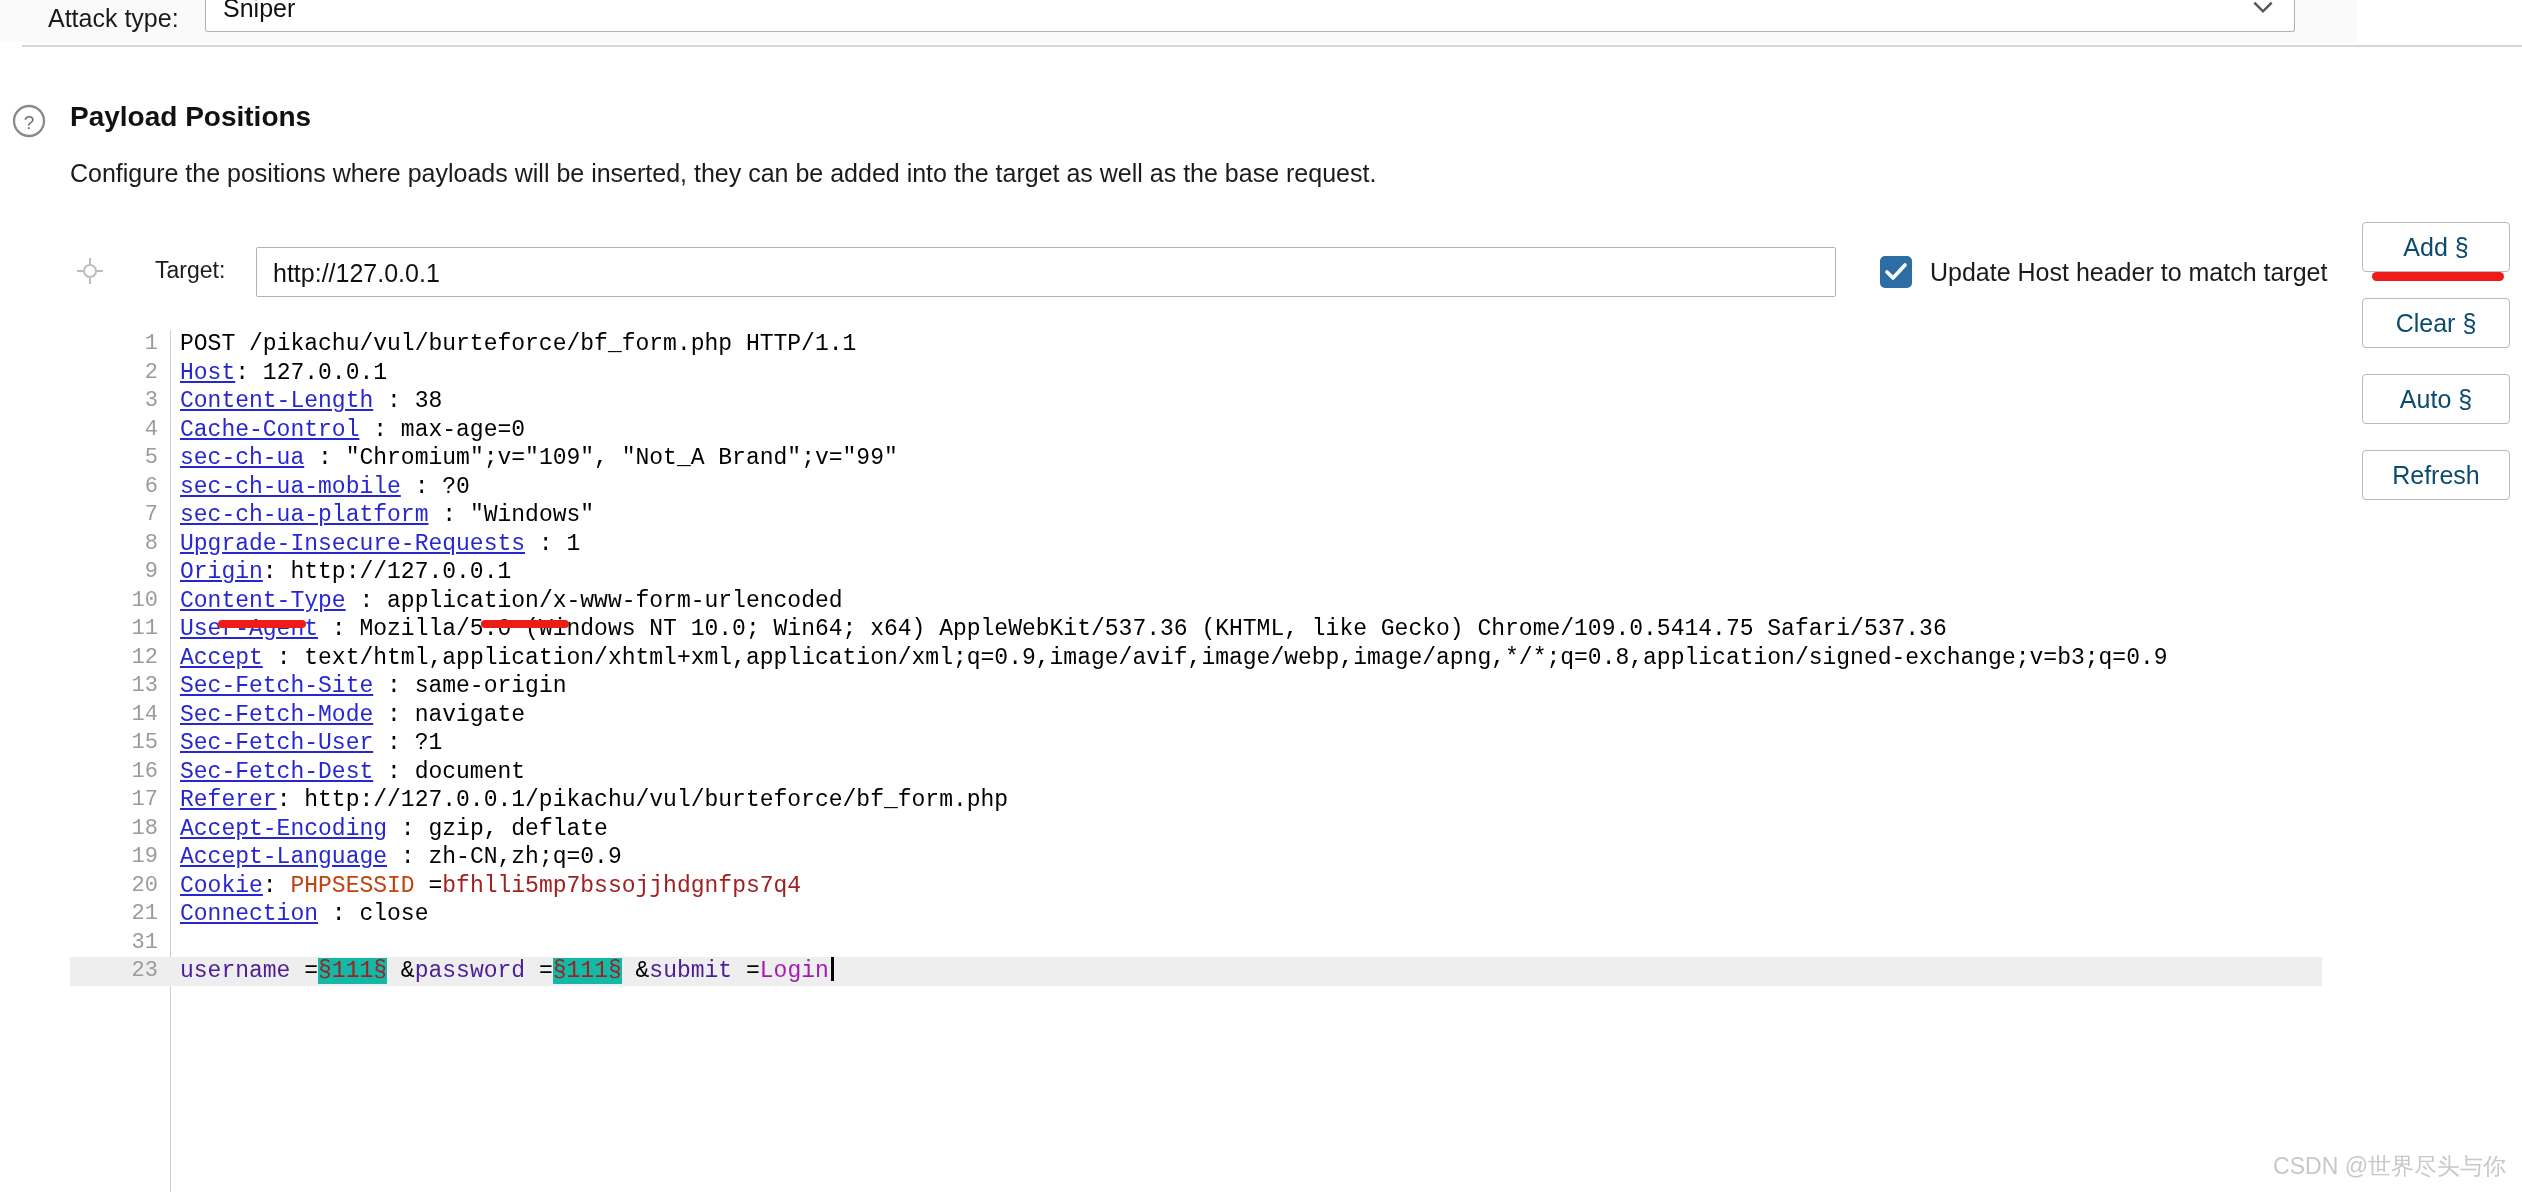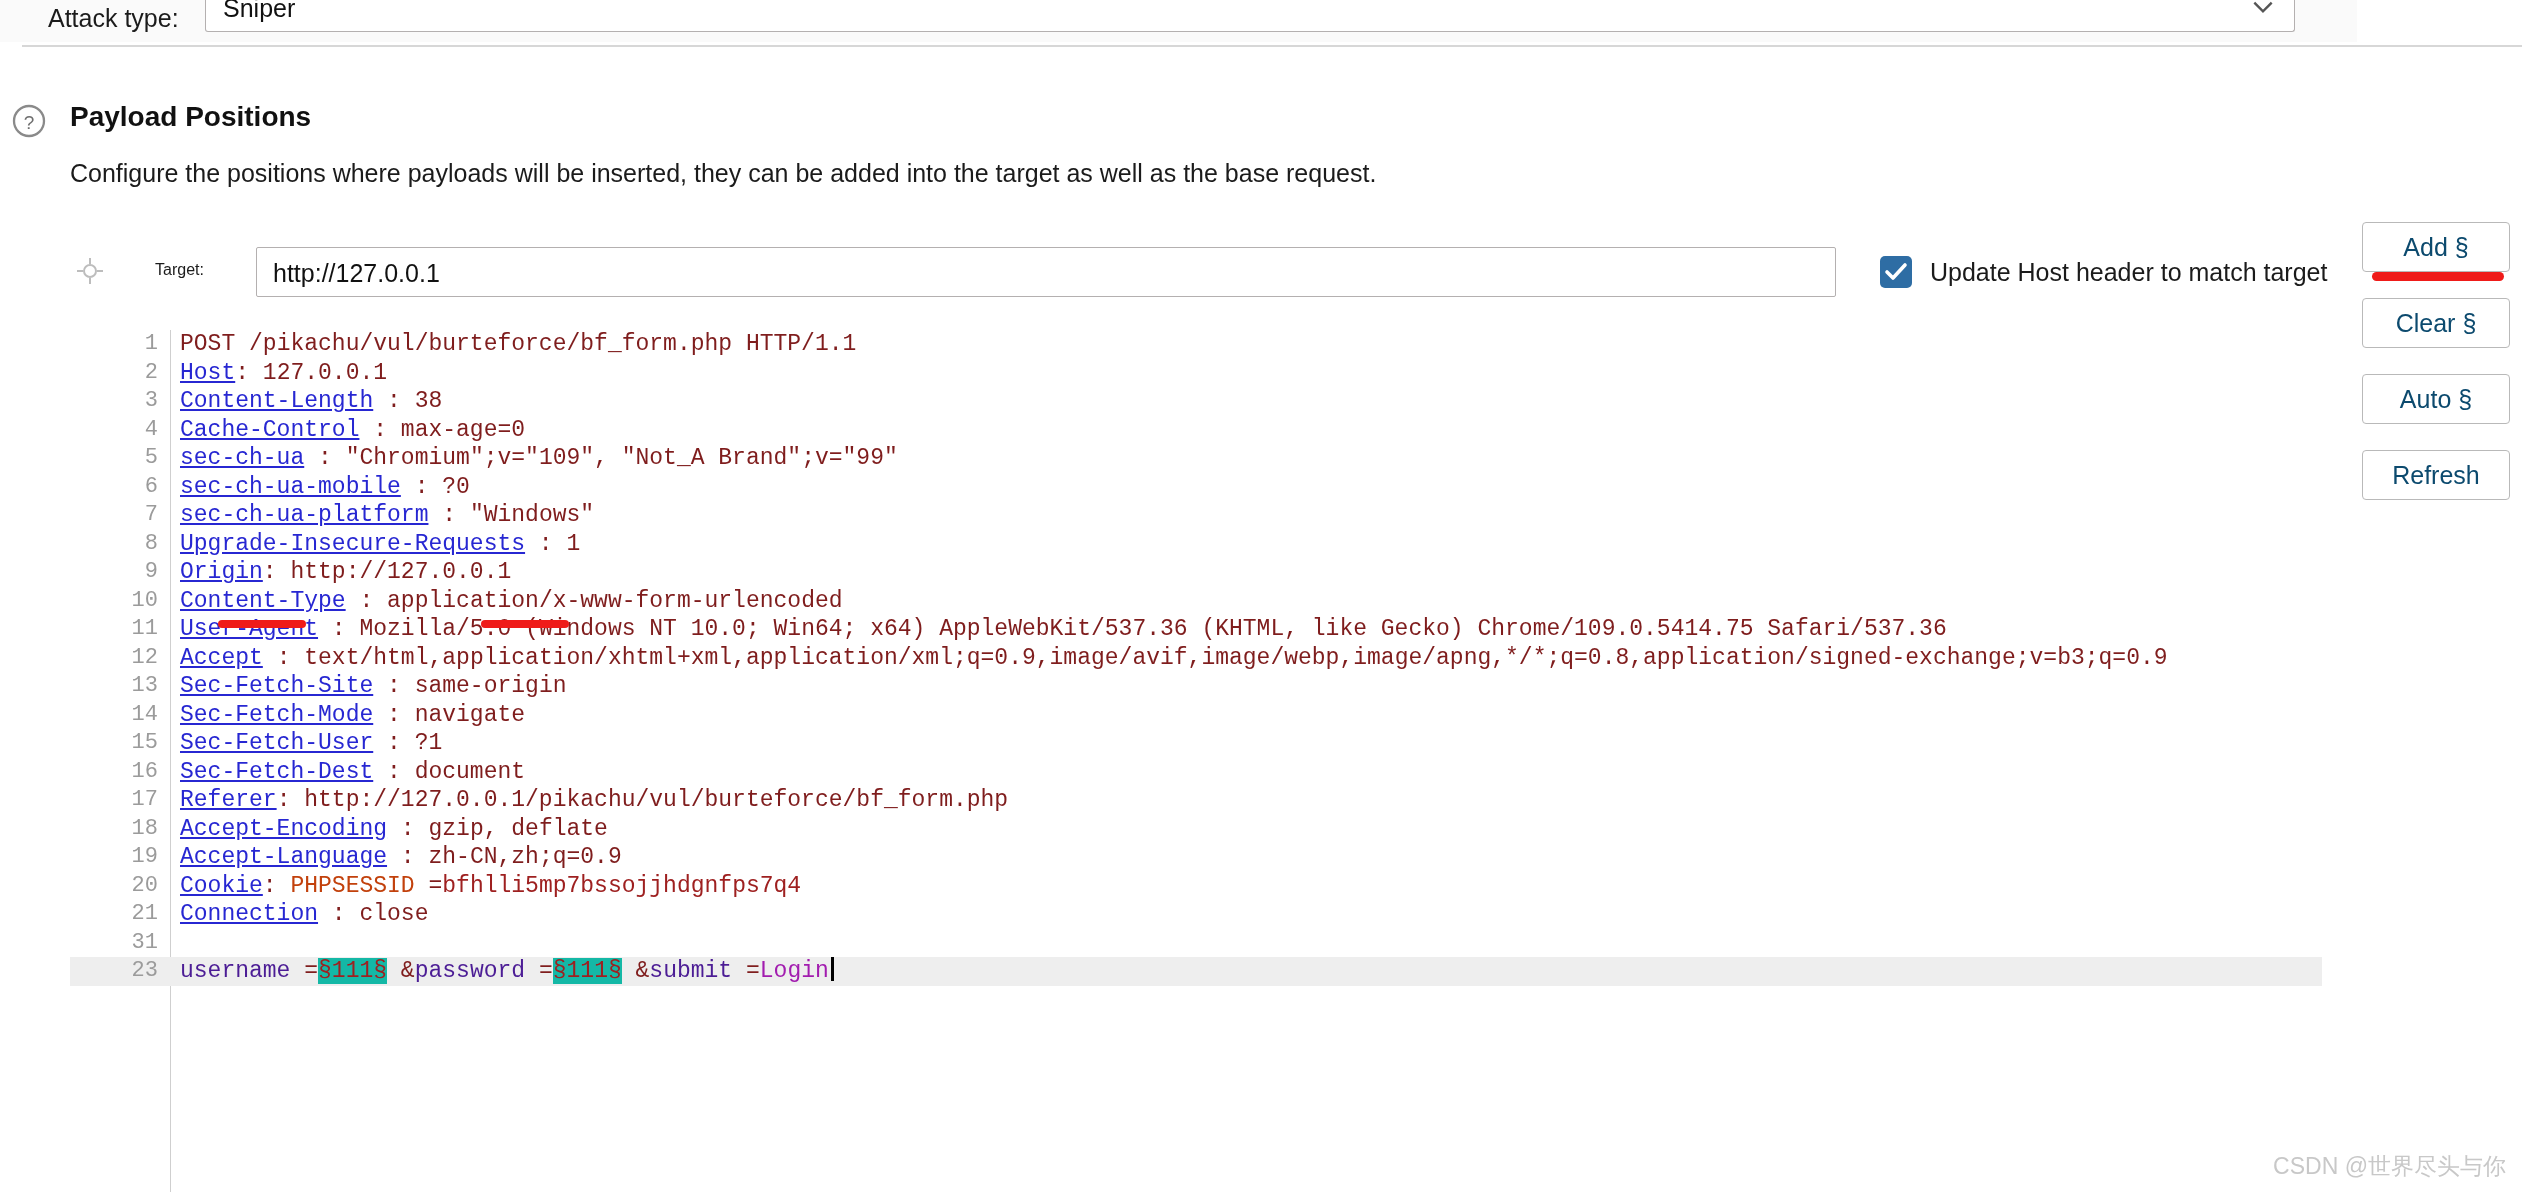--- a/index.html
+++ b/index.html
@@ -56,21 +56,21 @@
   }
   .target-bar {
     position: absolute; left: 70px; top: 228px; width: 2272px; height: 90px;
     background: #ffffff;
   }
   .crosshair {
     position: absolute; left: 7px; top: 30px; width: 26px; height: 26px;
   }
   .target-label {
     position: absolute; left: 85px; top: 25px;
-    font-size: 16px; color: #1b1b1b; line-height: 34px; white-space: nowrap; text-align: right;
+    font-size: 23px; color: #1b1b1b; line-height: 34px; white-space: nowrap; text-align: right;
   }
   .target-input {
     position: absolute; left: 186px; top: 19px; width: 1580px; height: 50px;
     background: #ffffff; border: 1px solid #b4b0b0; border-radius: 2px;
   }
   .target-input-value {
     position: absolute; left: 16px; top: 10px;
     font-size: 25px; color: #111111; line-height: 30px; white-space: nowrap;
   }
   .host-check-wrap {
@@ -115,21 +115,21 @@
   .cl .num {
     position: absolute; left: 0px; top: 0px; width: 88px; text-align: right;
     color: #9b9b9b; font-size: 22px; line-height: 28px;
   }
   .cl .txt {
     position: absolute; left: 110px; top: 0px; line-height: 28px;
     color: #1d1d1d; font-size: 23px;
   }
   .cl.hl { background: #eeeeee; width: 2252px; }
   .hdr { color: #2727d2; text-decoration: underline; }
-  .val { color: #7f1d1d; }
+  .val { color: #000000; }
   .ckname { color: #c2410c; }
   .ckval { color: #9e2020; }
   .pname { color: #4c1d95; }
   .pval { color: #a21caf; }
   .mark { background: #14b8a6; color: #9e2020; }
   .caret {
     display: inline-block; width: 3px; height: 24px; background: #000000;
     vertical-align: -4px; margin-left: 2px;
   }
   .u-red {

